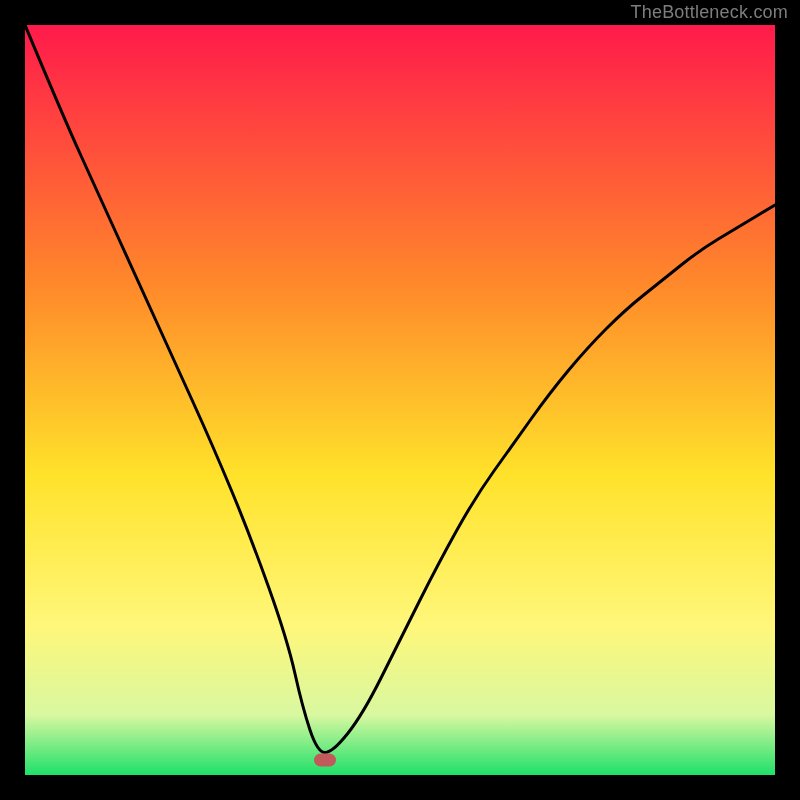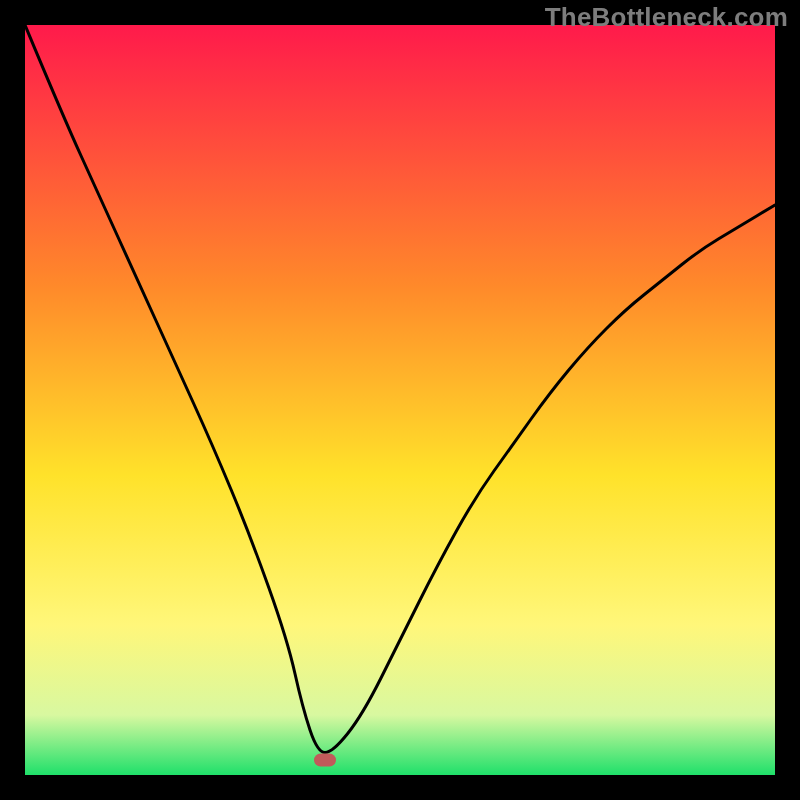--- a/index.html
+++ b/index.html
@@ -17,22 +17,22 @@
     top: 0;
     width: 800px;
     height: 800px;
     background: #000;
   }
   .watermark {
     position: absolute;
     top: 2px;
     right: 12px;
     color: #7d7d7d;
-    font-size: 26px;
-    font-weight: 700;
+    font-size: 18px;
+    font-weight: 400;
     letter-spacing: 0.2px;
     z-index: 50;
   }
   .plot {
     position: absolute;
     left: 25px;
     top: 25px;
     width: 750px;
     height: 750px;
     overflow: hidden;

